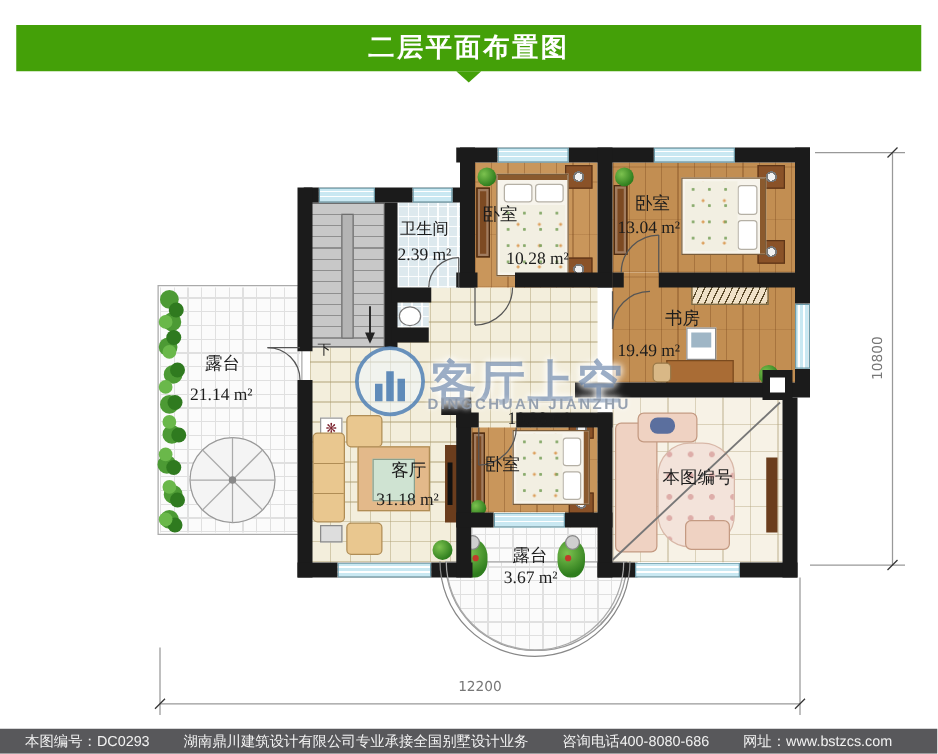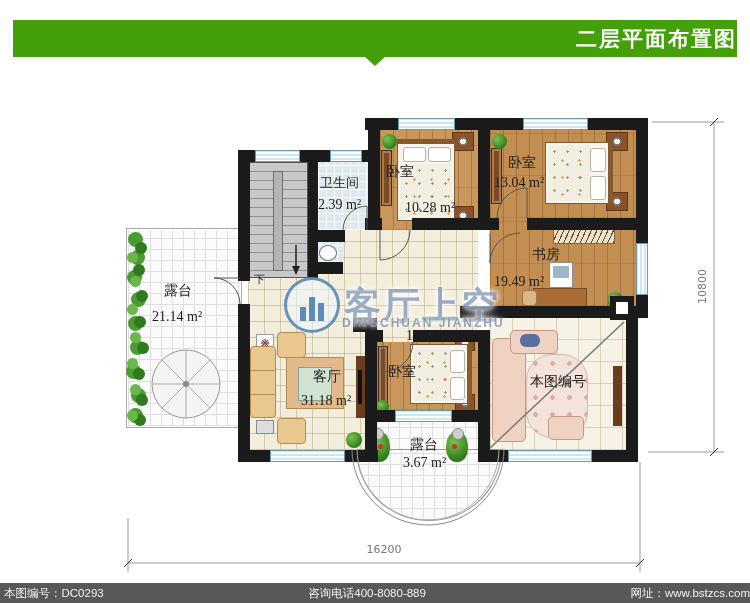--- a/index.html
+++ b/index.html
@@ -1,26 +1,26 @@
 <!DOCTYPE html>
 <html style="--green: #44A008; --footer_bg: #58585B; --wall: #1b1b1b; --window_blue: #c9e8f2; --wood: #c9965b; --tile_cream: #f3eedc; --bath_blue: #dde9ee; --watermark_blue: #5878a8;"><head>
 <meta charset="utf-8">
 <style>
   html,body{margin:0;padding:0;background:#fff;width:750px;height:603px;overflow:hidden;
     font-family:"Liberation Sans","DejaVu Sans",sans-serif;}
   #stage{position:relative;width:750px;height:603px;background:#fff;}
   .abs{position:absolute;}
   
   #green-bar{position:absolute;left:13px;top:20px;width:724px;height:37px;background:var(--green,#44A008);}
-  #green-bar .t{width:100%;text-align:right;line-height:37px;color:#fff;font-size:21px;font-weight:bold;letter-spacing:2px;}
+  #green-bar .t{width:100%;text-align:center;line-height:37px;color:#fff;font-size:21px;font-weight:bold;letter-spacing:2px;}
   #green-tri{position:absolute;left:365px;top:57px;width:0;height:0;border-left:10px solid transparent;border-right:10px solid transparent;border-top:9px solid var(--green,#44A008);}
   #subtitle{position:absolute;left:0;top:69px;width:750px;text-align:center;font-size:17px;font-weight:bold;color:#0d0d0d;font-family:"Liberation Serif","DejaVu Serif",serif;}
   
   #footer{position:absolute;left:0;top:583px;width:750px;height:20px;background:var(--footer_bg,#58585B);
-    display:flex;align-items:center;gap:27px;padding-left:4px;box-sizing:border-box;justify-content:space-between;}
+    display:flex;align-items:center;gap:27px;padding-left:20px;box-sizing:border-box;}
   #footer span{color:#f2f2f2;font-size:11.5px;white-space:nowrap;}
   
   .wall{position:absolute;background:var(--wall,#1b1b1b);}
   .win-h{position:absolute;height:12px;background:repeating-linear-gradient(to bottom,#c9e8f2 0 2.5px,#ffffff 2.5px 4px);box-shadow:inset 0 0 0 1px #6d9aa8;}
   .win-v{position:absolute;width:12px;background:repeating-linear-gradient(to right,#c9e8f2 0 2.5px,#ffffff 2.5px 4px);box-shadow:inset 0 0 0 1px #6d9aa8;}
   .floor-wood{position:absolute;background-color:var(--wood,#c9965b);
     background-image:repeating-linear-gradient(90deg,rgba(110,60,20,.32) 0 1px,transparent 1px 13px),
                      repeating-linear-gradient(0deg,rgba(110,60,20,.16) 0 1px,transparent 1px 42px);}
   .floor-wood2{background-color:#c28e52;}
   .floor-tile{position:absolute;background-color:var(--tile_cream,#f3eedc);
@@ -283,22 +283,23 @@
     <div class="lbl" style="left:152px;top:309px;">21.14 m²</div>
     <div class="lbl" style="left:313px;top:368px;">客厅</div>
     <div class="lbl" style="left:301px;top:393px;">31.18 m²</div>
     <div class="lbl" style="left:406px;top:328px;">10.28 m²</div>
     <div class="lbl" style="left:388px;top:363px;">卧室</div>
     <div class="lbl" style="left:530px;top:373px;">本图编号</div>
     <div class="lbl" style="left:410px;top:436px;">露台</div>
     <div class="lbl" style="left:403px;top:455px;">3.67 m²</div>
     <div class="lbl" style="left:254px;top:272px;font-size:11px;">下</div>
 
-    <div class="dim" style="left:339px;top:543px;width:90px;text-align:center;">16200</div>
+    <div class="dim" style="left:339px;top:543px;width:90px;text-align:center;">12200</div>
     <div class="dim" style="left:682px;top:280px;width:40px;text-align:center;transform:rotate(-90deg);">10800</div>
   </div>
 
   <div id="footer">
     <span>本图编号：DC0293</span>
-    <span>咨询电话400-8080-889</span>
+    <span>湖南鼎川建筑设计有限公司专业承接全国别墅设计业务</span>
+    <span>咨询电话400-8080-686</span>
     <span>网址：www.bstzcs.com</span>
   </div>
 </div>
 
 </body></html>

